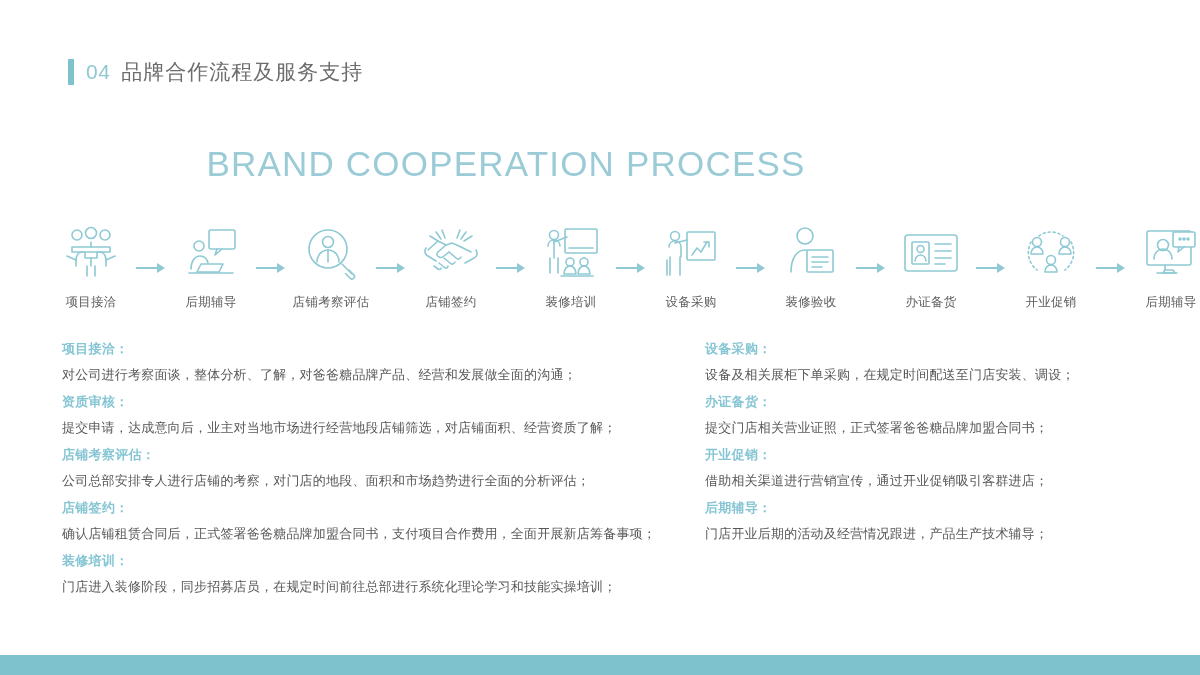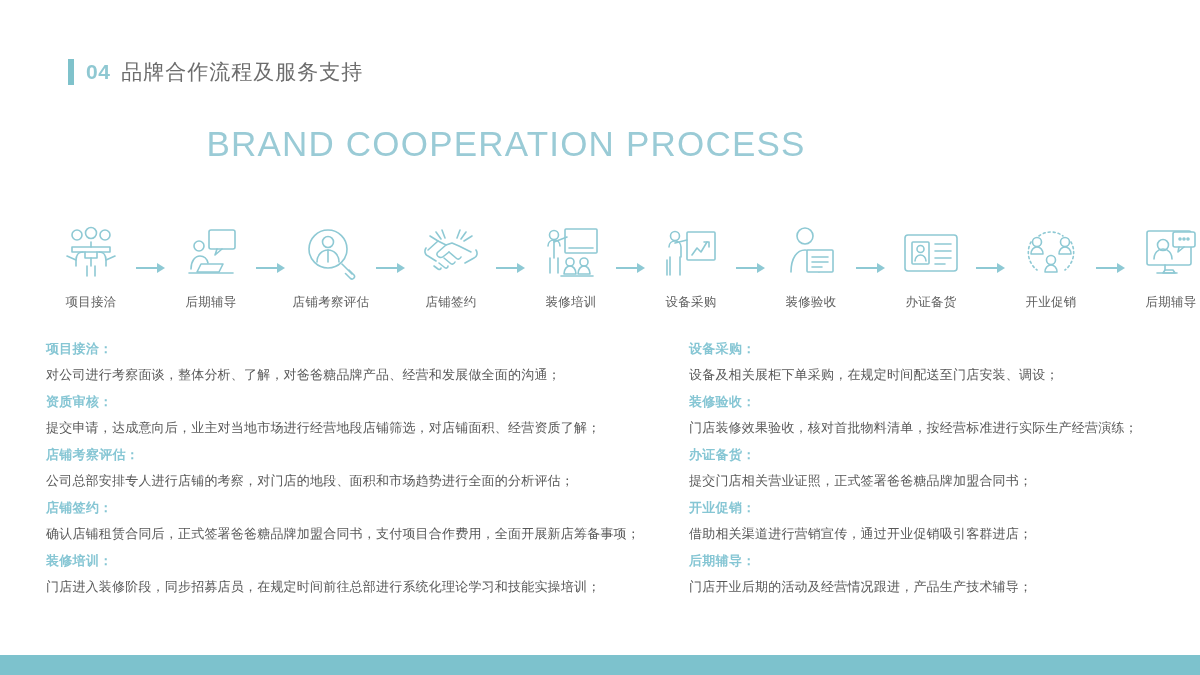--- a/index.html
+++ b/index.html
@@ -24,36 +24,36 @@
     gap: 0px;
   }
   .header-bar {
     width: 6px;
     height: 26px;
     background: #7fc2cb;
     margin-right: 12px;
   }
   .header-num {
     font-size: 21px;
-    font-weight: bold;
+    font-weight: normal;
     color: #8fc8d2;
     letter-spacing: 0.5px;
     margin-right: 11px;
   }
   .header-title {
     font-size: 21px;
     color: #6d6d6d;
     letter-spacing: 1px;
     font-family: Liberation Mono, monospace;
   }
 
   
   .main-title {
     position: absolute;
-    top: 124px;
+    top: 144px;
     left: 0;
     width: 1012px;
     text-align: center;
     font-size: 35px;
     color: #9acbd6;
     letter-spacing: 1.2px;
     font-weight: 400;
   }
 
   
@@ -97,20 +97,21 @@
   }
   .arrow svg { display:block; }
 
   
   .details {
     position: absolute;
     top: 340px;
     left: 0;
     width: 1200px;
     display: flex;
+    padding-left: 16px;
   }
   .col {
     display: flex;
     flex-direction: column;
   }
   .col-left { margin-left: 46px; width: 612px; }
   .col-right { margin-left: 31px; width: 470px; }
 
   .detail-block { margin-bottom: 9px; }
   .detail-title {
@@ -391,24 +392,20 @@
       <div class="detail-text">门店进入装修阶段，同步招募店员，在规定时间前往总部进行系统化理论学习和技能实操培训；</div>
     </div>
   </div>
 
   <div class="col col-right">
     <div class="detail-block">
       <div class="detail-title">设备采购：</div>
       <div class="detail-text">设备及相关展柜下单采购，在规定时间配送至门店安装、调设；</div>
     </div>
     <div class="detail-block">
-      <div class="detail-title">装修验收：</div>
-      <div class="detail-text">门店装修效果验收，核对首批物料清单，按经营标准进行实际生产经营演练；</div>
-    </div>
-    <div class="detail-block">
       <div class="detail-title">办证备货：</div>
       <div class="detail-text">提交门店相关营业证照，正式签署爸爸糖品牌加盟合同书；</div>
     </div>
     <div class="detail-block">
       <div class="detail-title">开业促销：</div>
       <div class="detail-text">借助相关渠道进行营销宣传，通过开业促销吸引客群进店；</div>
     </div>
     <div class="detail-block">
       <div class="detail-title">后期辅导：</div>
       <div class="detail-text">门店开业后期的活动及经营情况跟进，产品生产技术辅导；</div>

